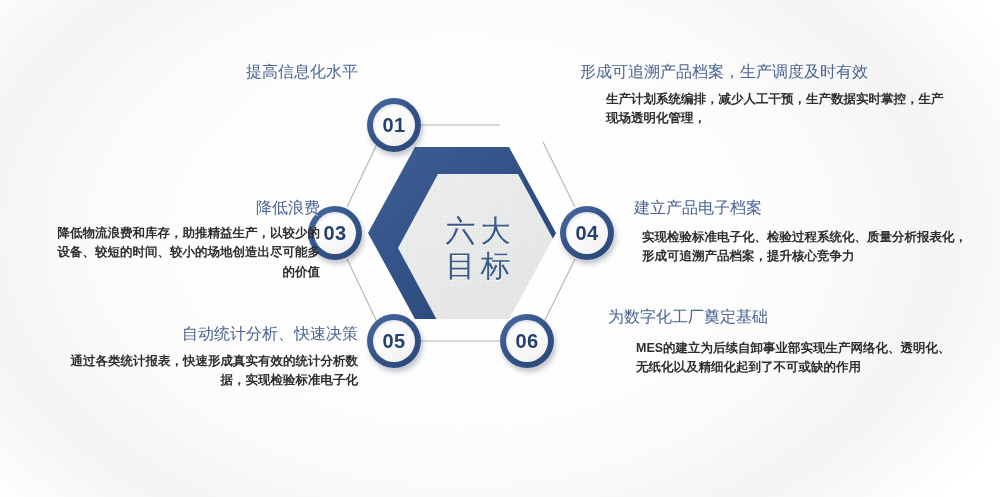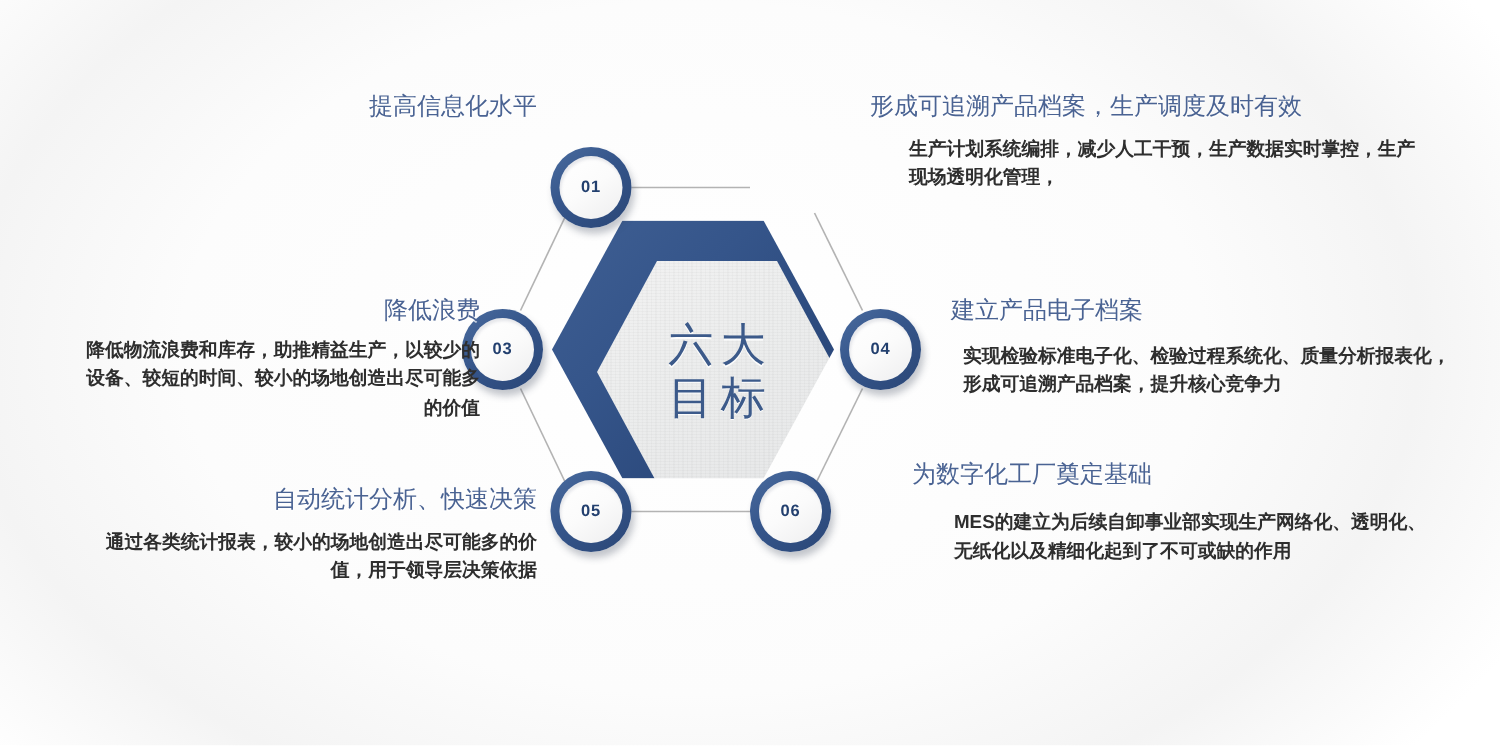--- a/index.html
+++ b/index.html
@@ -84,21 +84,21 @@
     height: 42px;
     border-radius: 50%;
     background: linear-gradient(145deg, #ffffff 0%, #fbfbfb 50%, #eeeeef 100%);
     box-shadow: inset 1px 2px 2px rgba(120,130,150,0.18);
     display: flex;
     align-items: center;
     justify-content: center;
   }
   .num-circle .disc span {
     font-family: "Liberation Sans", "DejaVu Sans", sans-serif;
-    font-size: 11px;
+    font-size: 20px;
     font-weight: bold;
     color: #23406f;
     letter-spacing: 0.5px;
   }
 
   
   .blk { position: absolute; }
   .blk .heading {
     font-family: Liberation Serif, serif;
     font-size: 16px;
@@ -206,21 +206,21 @@
     <div class="body">降低物流浪费和库存，助推精益生产，以较少的设备、较短的时间、较小的场地创造出尽可能多的价值</div>
   </div>
 
   <div class="blk align-left" id="blk-04">
     <div class="heading">建立产品电子档案</div>
     <div class="body">实现检验标准电子化、检验过程系统化、质量分析报表化，形成可追溯产品档案，提升核心竞争力</div>
   </div>
 
   <div class="blk align-right" id="blk-05">
     <div class="heading">自动统计分析、快速决策</div>
-    <div class="body">通过各类统计报表，较小的场地创造出尽可能多的价值，用于领导层决策依据</div>
+    <div class="body">通过各类统计报表，快速形成真实有效的统计分析数据，实现检验标准电子化</div>
   </div>
 
   <div class="blk align-left" id="blk-06">
     <div class="heading">为数字化工厂奠定基础</div>
     <div class="body">MES的建立为后续自卸事业部实现生产网络化、透明化、无纸化以及精细化起到了不可或缺的作用</div>
   </div>
 
 </div>
 
 </body></html>

